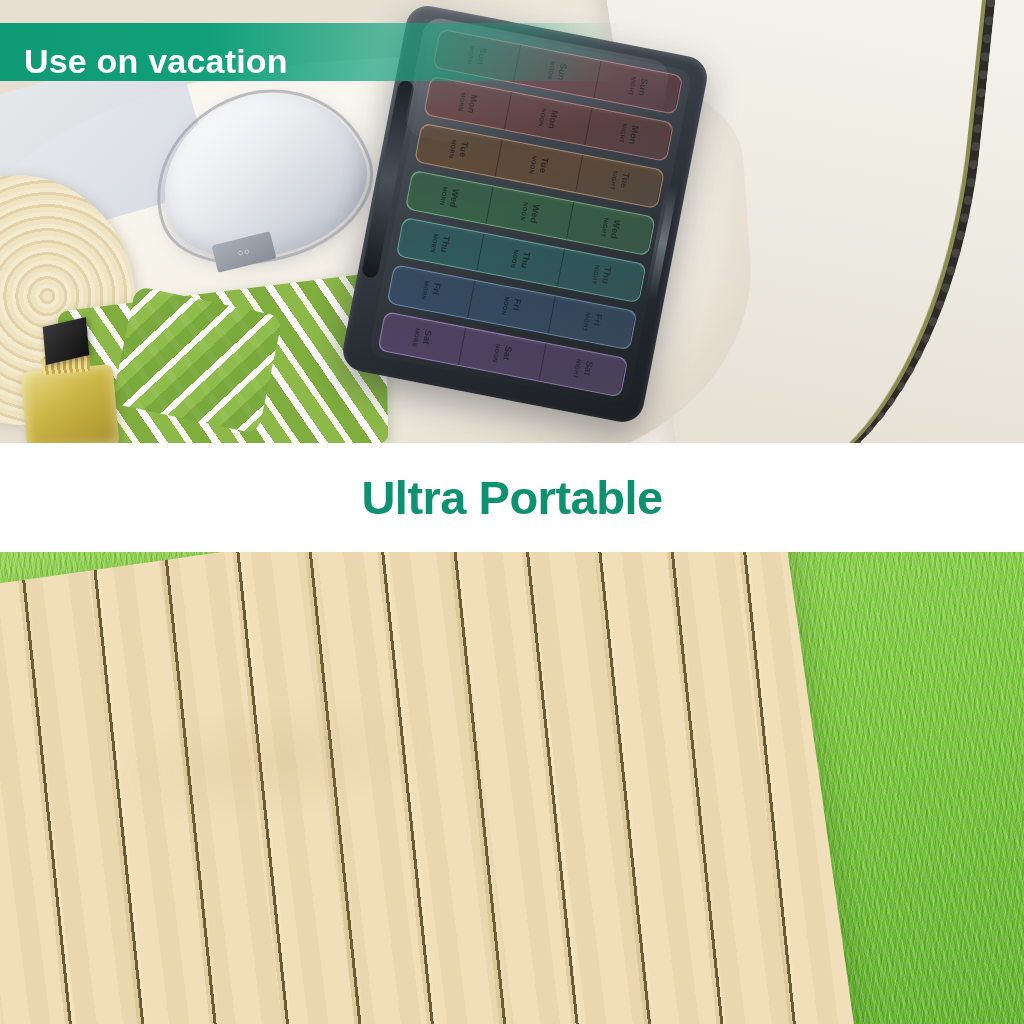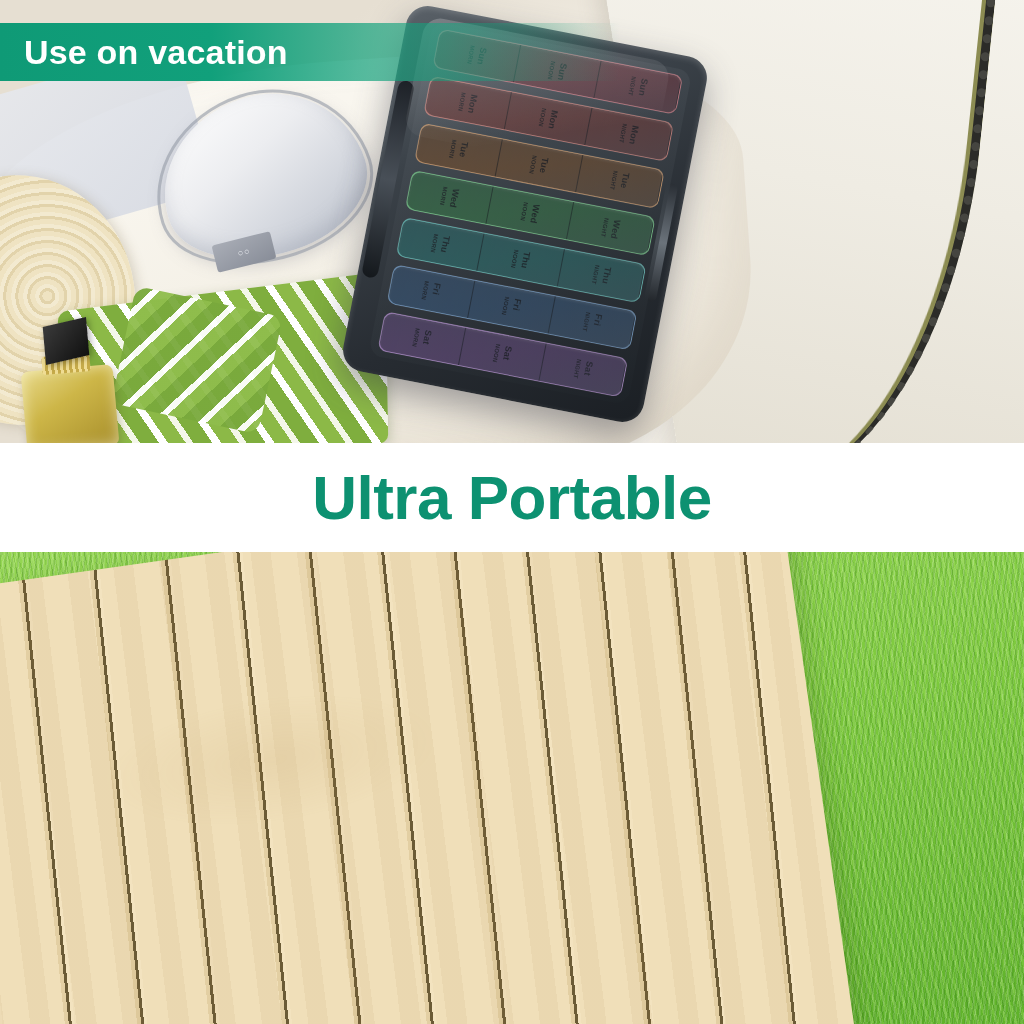--- a/index.html
+++ b/index.html
@@ -181,36 +181,36 @@
     border-radius: 18px; pointer-events: none;
   }
   .case-dark-clasp {
     position: absolute; right: 8px; top: 128px; width: 12px; height: 120px;
     background: linear-gradient(180deg,#2a2f35,#6b737b,#22262b);
     border-radius: 6px;
   }
 
   
   .banner {
-    position: absolute; display: flex; align-items: center;
+    position: absolute; display: flex; align-items: flex-end;
     color: #ffffff; font-weight: bold; z-index: 9;
   }
   .banner-left {
     left: 0; top: 23px; width: 620px; height: 58px;
     background: linear-gradient(90deg, #0f9a76 0%, #11a07b 34%, rgba(20,164,126,.55) 72%, rgba(24,170,132,0) 100%);
     padding-left: 24px; font-size: 34px; letter-spacing: .2px;
   }
 
   
   .band {
     position: absolute; left: 0; top: 443px; width: 1024px; height: 109px;
     background: #ffffff; display: flex; align-items: center; justify-content: center;
   }
   .band h1 {
-    font-size: 62px; font-weight: bold; color: #0d9171;
+    font-size: 47px; font-weight: bold; color: #0d9171;
     letter-spacing: -.5px; line-height: 1;
   }
 
   
   .panel-bot {
     position: absolute; left: 0; top: 552px; width: 1024px; height: 472px;
     overflow: hidden;
     background: linear-gradient(175deg, #8ed24a 0%, #7bc93c 35%, #63b62c 100%);
   }
   .grass {

